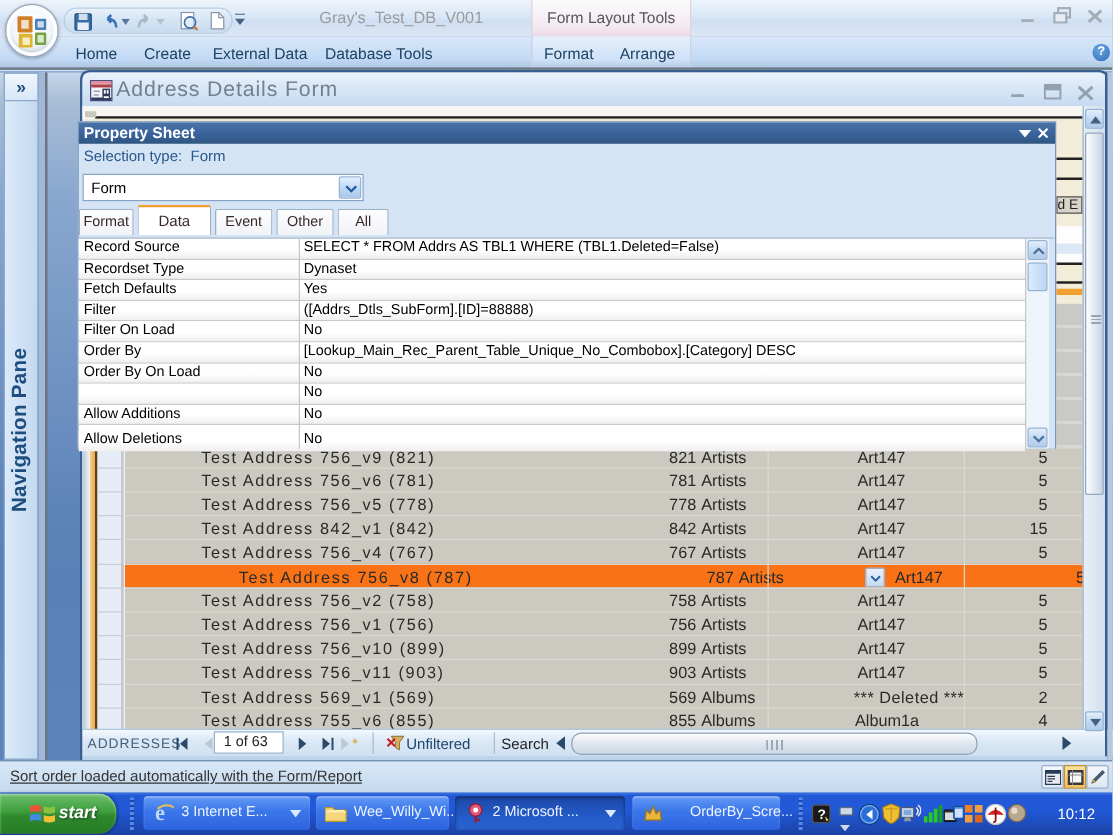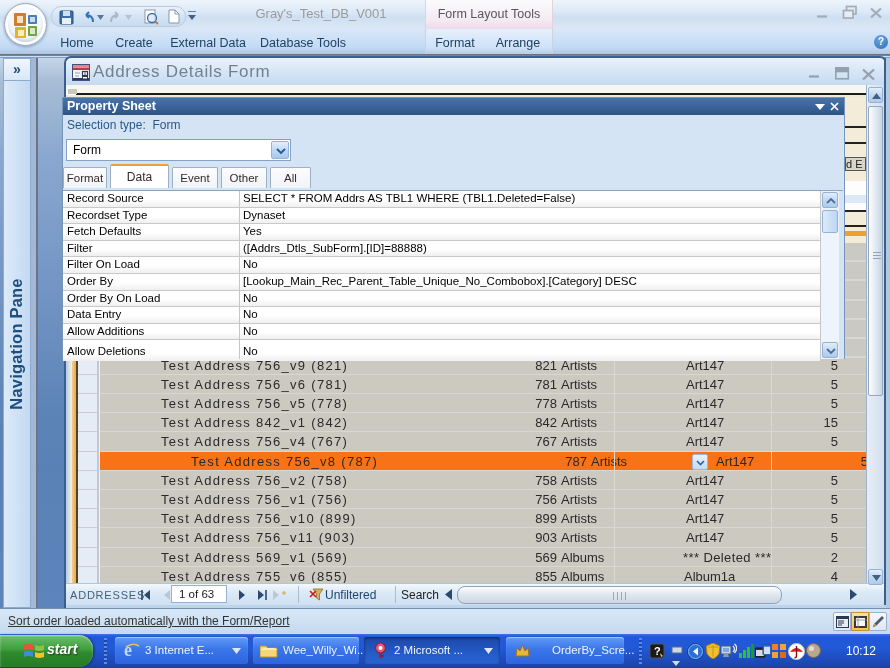--- a/index.html
+++ b/index.html
@@ -400,21 +400,20 @@
         </div>
       <div class="prow" style="top:83.0px">
           <span class="plabel">Order By</span>
           <span class="pval">[Lookup_Main_Rec_Parent_Table_Unique_No_Combobox].[Category] DESC</span>
         </div>
       <div class="prow" style="top:99.6px">
           <span class="plabel">Order By On Load</span>
           <span class="pval">No</span>
         </div>
       <div class="prow" style="top:116.2px">
-          <span class="plabel">Data Entry</span>
           <span class="pval">No</span>
         </div>
       <div class="prow" style="top:132.8px">
           <span class="plabel">Allow Additions</span>
           <span class="pval">No</span>
         </div>
       <div class="prow" style="top:153px;border-bottom:none;">
           <span class="plabel">Allow Deletions</span>
           <span class="pval">No</span>
         </div>

